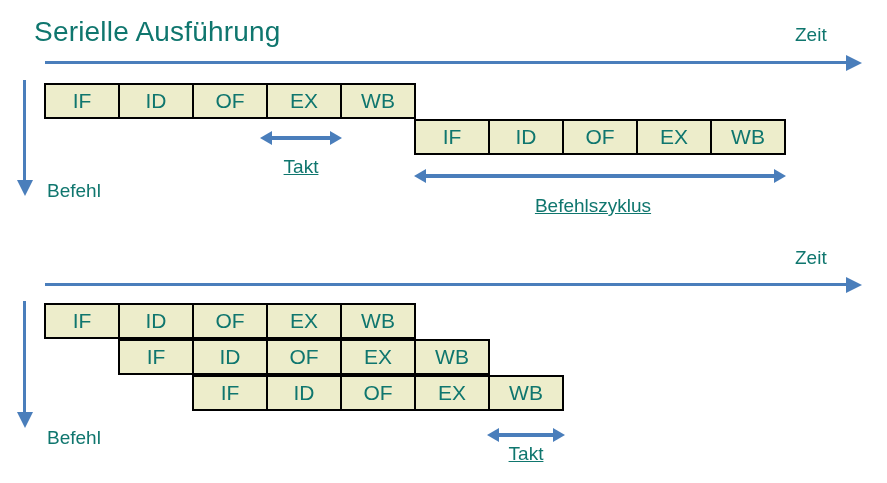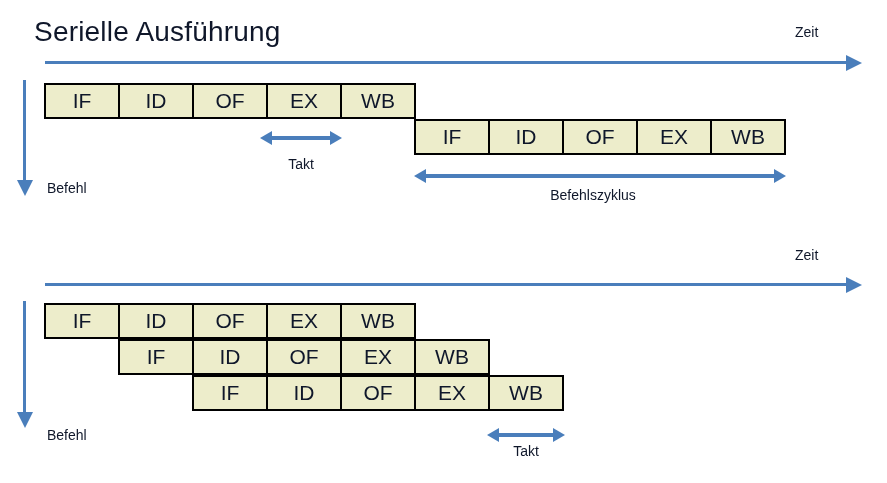--- a/index.html
+++ b/index.html
@@ -7,37 +7,37 @@
     --box-fill: #ededcb;
     --box-border: #000000;
   }
   html, body { margin: 0; padding: 0; background: #ffffff; }
   .canvas {
     position: relative;
     width: 887px;
     height: 483px;
     background: #ffffff;
     font-family: "Liberation Sans", "DejaVu Sans", sans-serif;
-    color: #0f172a;
+    color: #0f766e;
     overflow: hidden;
   }
   .title {
     position: absolute;
     font-size: 28px;
     line-height: 1;
     white-space: nowrap;
     letter-spacing: 0.2px;
   }
   .label {
     position: absolute;
-    font-size: 14px;
+    font-size: 19px;
     line-height: 1;
     white-space: nowrap;
   }
-  .centered { transform: translateX(-50%); }
+  .centered { transform: translateX(-50%); text-decoration: underline; }
   .line { position: absolute; background: var(--arrow); }
   .line.h { height: 3px; }
   .line.h4 { height: 4px; }
   .line.v { width: 3px; }
   .ah { position: absolute; width: 0; height: 0; }
   .ah.right {
     border-top: 8px solid transparent;
     border-bottom: 8px solid transparent;
     border-left: 16px solid var(--arrow);
   }
@@ -103,21 +103,21 @@
   </div>
 
   <div class="ah left-sm" style="left:260px; top:131px;"></div>
   <div class="line h4" style="left:271px; top:136px; width:60px;"></div>
   <div class="ah right-sm" style="left:330px; top:131px;"></div>
   <div class="label centered" style="left:301px; top:157px;">Takt</div>
 
   <div class="ah left-sm" style="left:414px; top:169px;"></div>
   <div class="line h4" style="left:425px; top:174px; width:350px;"></div>
   <div class="ah right-sm" style="left:774px; top:169px;"></div>
-  <div class="label centered" style="left:593px; top:188px;">Befehlszyklus</div>
+  <div class="label centered" style="left:593px; top:196px;">Befehlszyklus</div>
 
 
   <div class="label" style="left:795px; top:248px;">Zeit</div>
 
   <div class="line h" style="left:45px; top:283px; width:801px;"></div>
   <div class="ah right" style="left:846px; top:277px;"></div>
 
   <div class="line v" style="left:23px; top:301px; height:111px;"></div>
   <div class="ah down" style="left:17px; top:412px;"></div>
   <div class="label" style="left:47px; top:428px;">Befehl</div>

